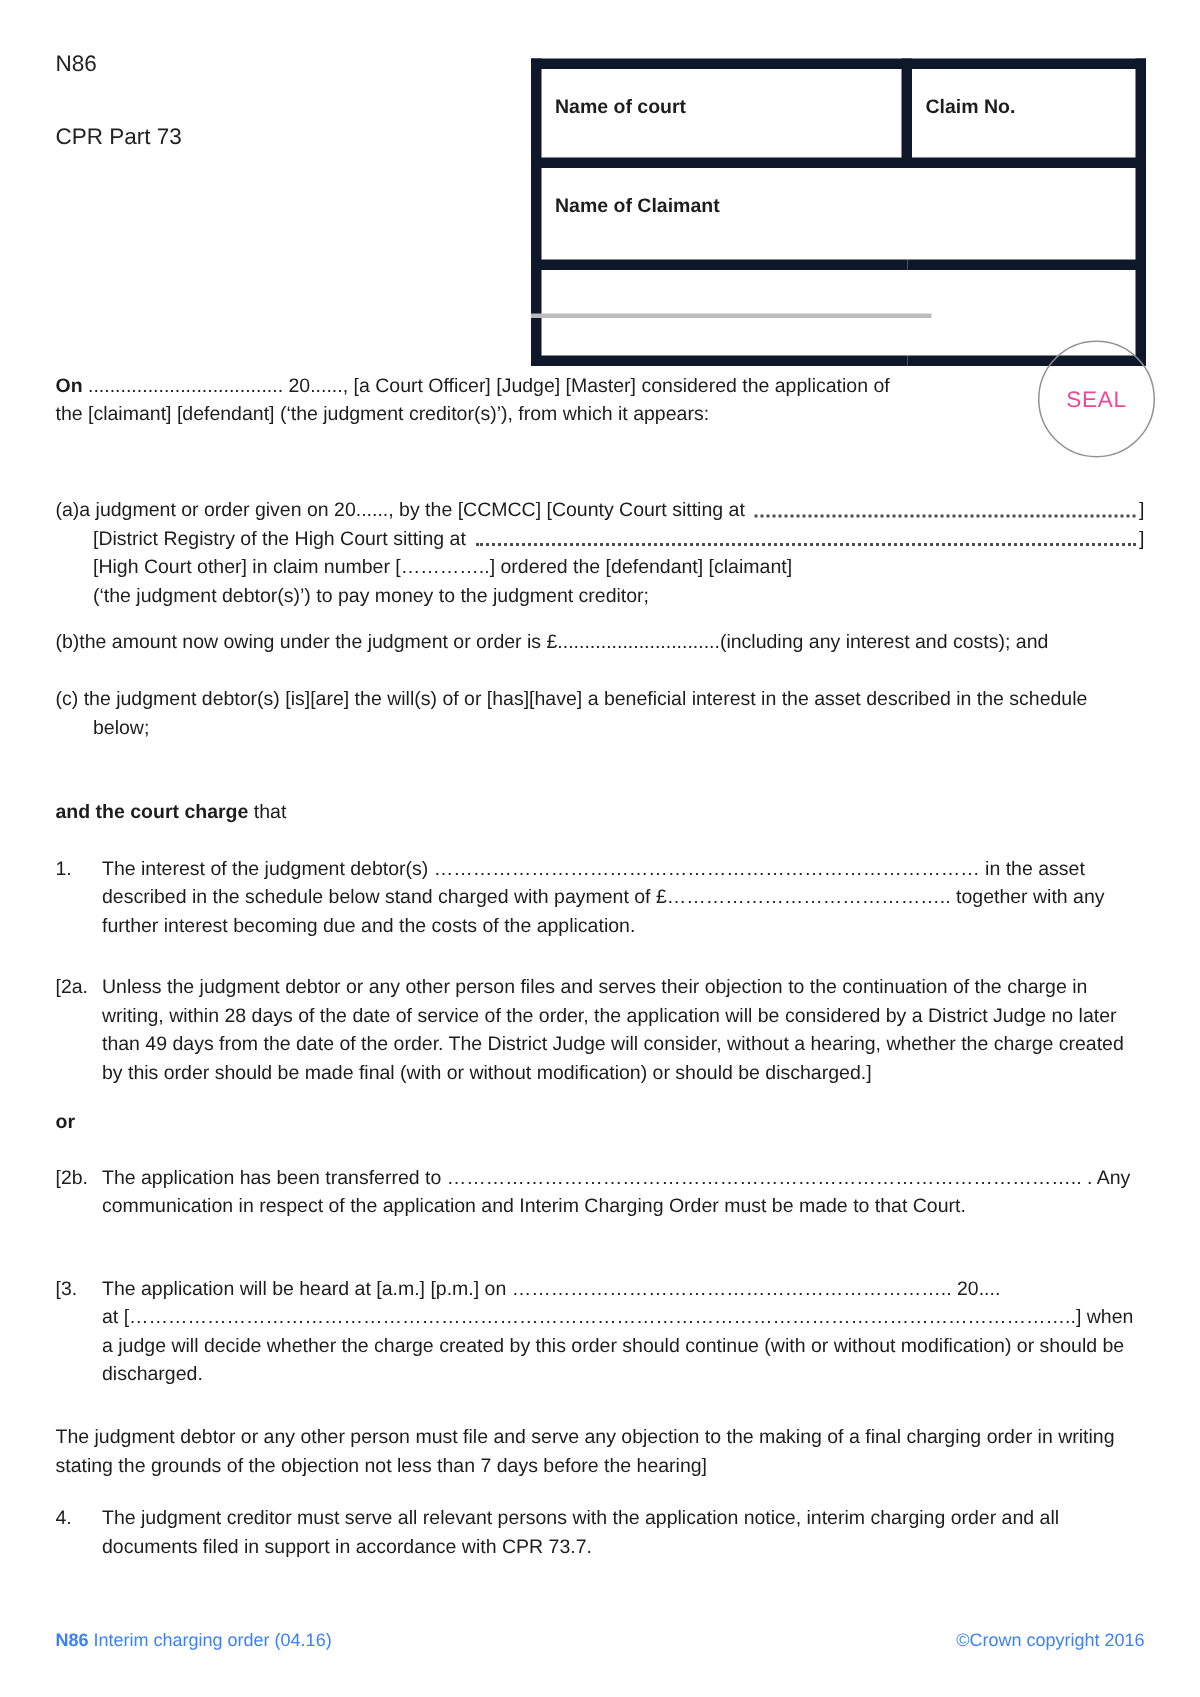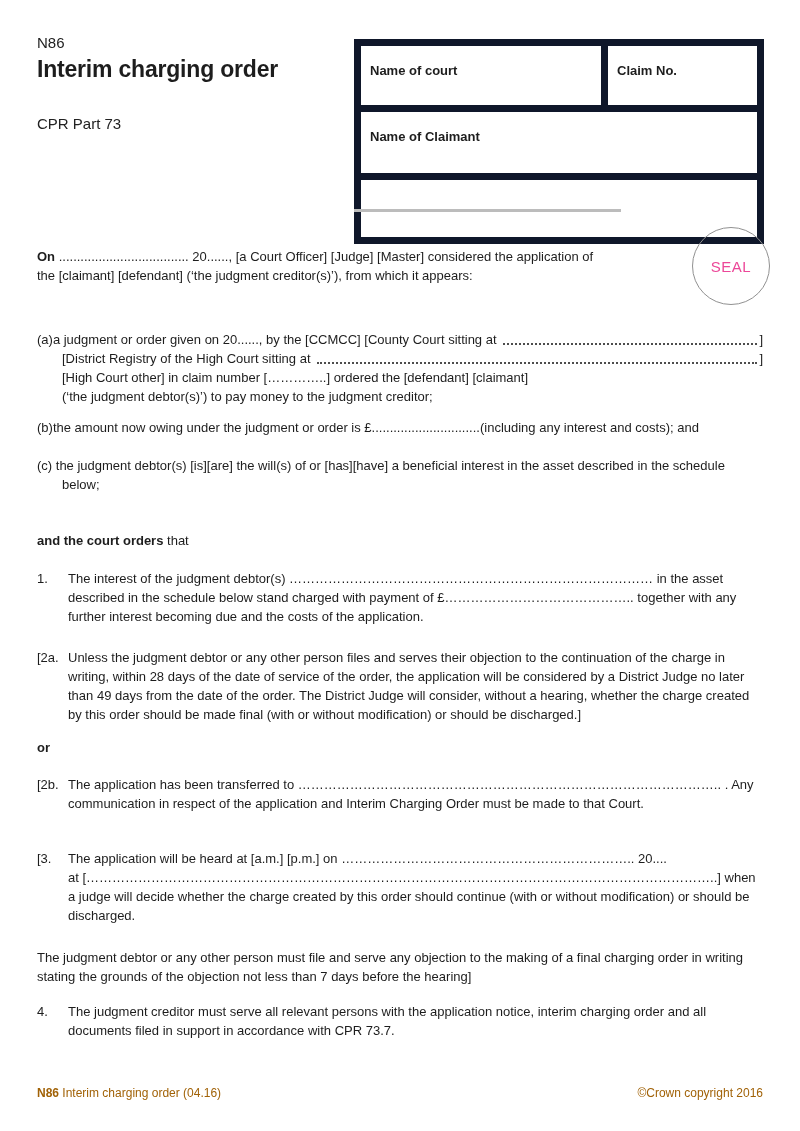--- a/index.html
+++ b/index.html
@@ -44,30 +44,29 @@
   .num{flex:0 0 31px;}
   .itext{flex:1;}
   .mt-item1{margin-top:19px;}
   .mt-item2a{margin-top:22px;}
   .or-label{margin-top:14px;font-weight:bold;}
   .mt-item2b{margin-top:18px;}
   .mt-item3{margin-top:36px;}
   .note{margin-top:23px;}
   .mt-item4{margin-top:16px;}
   
-  .footer{position:absolute;left:37px;right:37px;top:1086px;display:flex;justify-content:space-between;font-size:12px;color:#a16207;}
+  .footer{position:absolute;left:37px;right:37px;top:1086px;display:flex;justify-content:space-between;font-size:12px;color:#3b82f6;}
 </style>
 </head>
 <body>
 
 <div class="page">
 
   <div class="header-left">
     <div class="form-code">N86</div>
-    <div class="title">Interim charging order</div>
     <div class="subtitle">CPR Part 73</div>
   </div>
 
   <table class="court-box">
     <tbody>
         <tr>
       <td class="row1">
         <div class="cell-label">Name of court</div>
         <div class="cell-value"></div>
       </td>
@@ -111,21 +110,21 @@
         <span class="seg">]</span>
       </div>
       <div>[High Court other] in claim number […………..] ordered the [defendant] [claimant]</div>
       <div>(‘the judgment debtor(s)’) to pay money to the judgment creditor;</div>
     </div>
 
     <div class="clause-b">(b)the amount now owing under the judgment or order is £..............................(including any interest and costs); and</div>
 
     <div class="clause-c">(c) the judgment debtor(s) [is][are] the will(s) of or [has][have] a beneficial interest in the asset described in the schedule below;</div>
 
-    <div class="orders-heading"><span class="b">and the court orders</span><span> that</span></div>
+    <div class="orders-heading"><span class="b">and the court charge</span><span> that</span></div>
 
     <div class="num-item mt-item1">
       <span class="num">1.</span>
       <span class="itext">The interest of the judgment debtor(s) ………………………………………………………………………… in the asset described in the schedule below stand charged with payment of £…………………………………….. together with any further interest becoming due and the costs of the application.</span>
     </div>
 
     <div class="num-item mt-item2a">
       <span class="num">[2a.</span>
       <span class="itext">Unless the judgment debtor or any other person files and serves their objection to the continuation of the charge in writing, within 28 days of the date of service of the order, the application will be considered by a District Judge no later than 49 days from the date of the order. The District Judge will consider, without a hearing, whether the charge created by this order should be made final (with or without modification) or should be discharged.]</span>
     </div>

